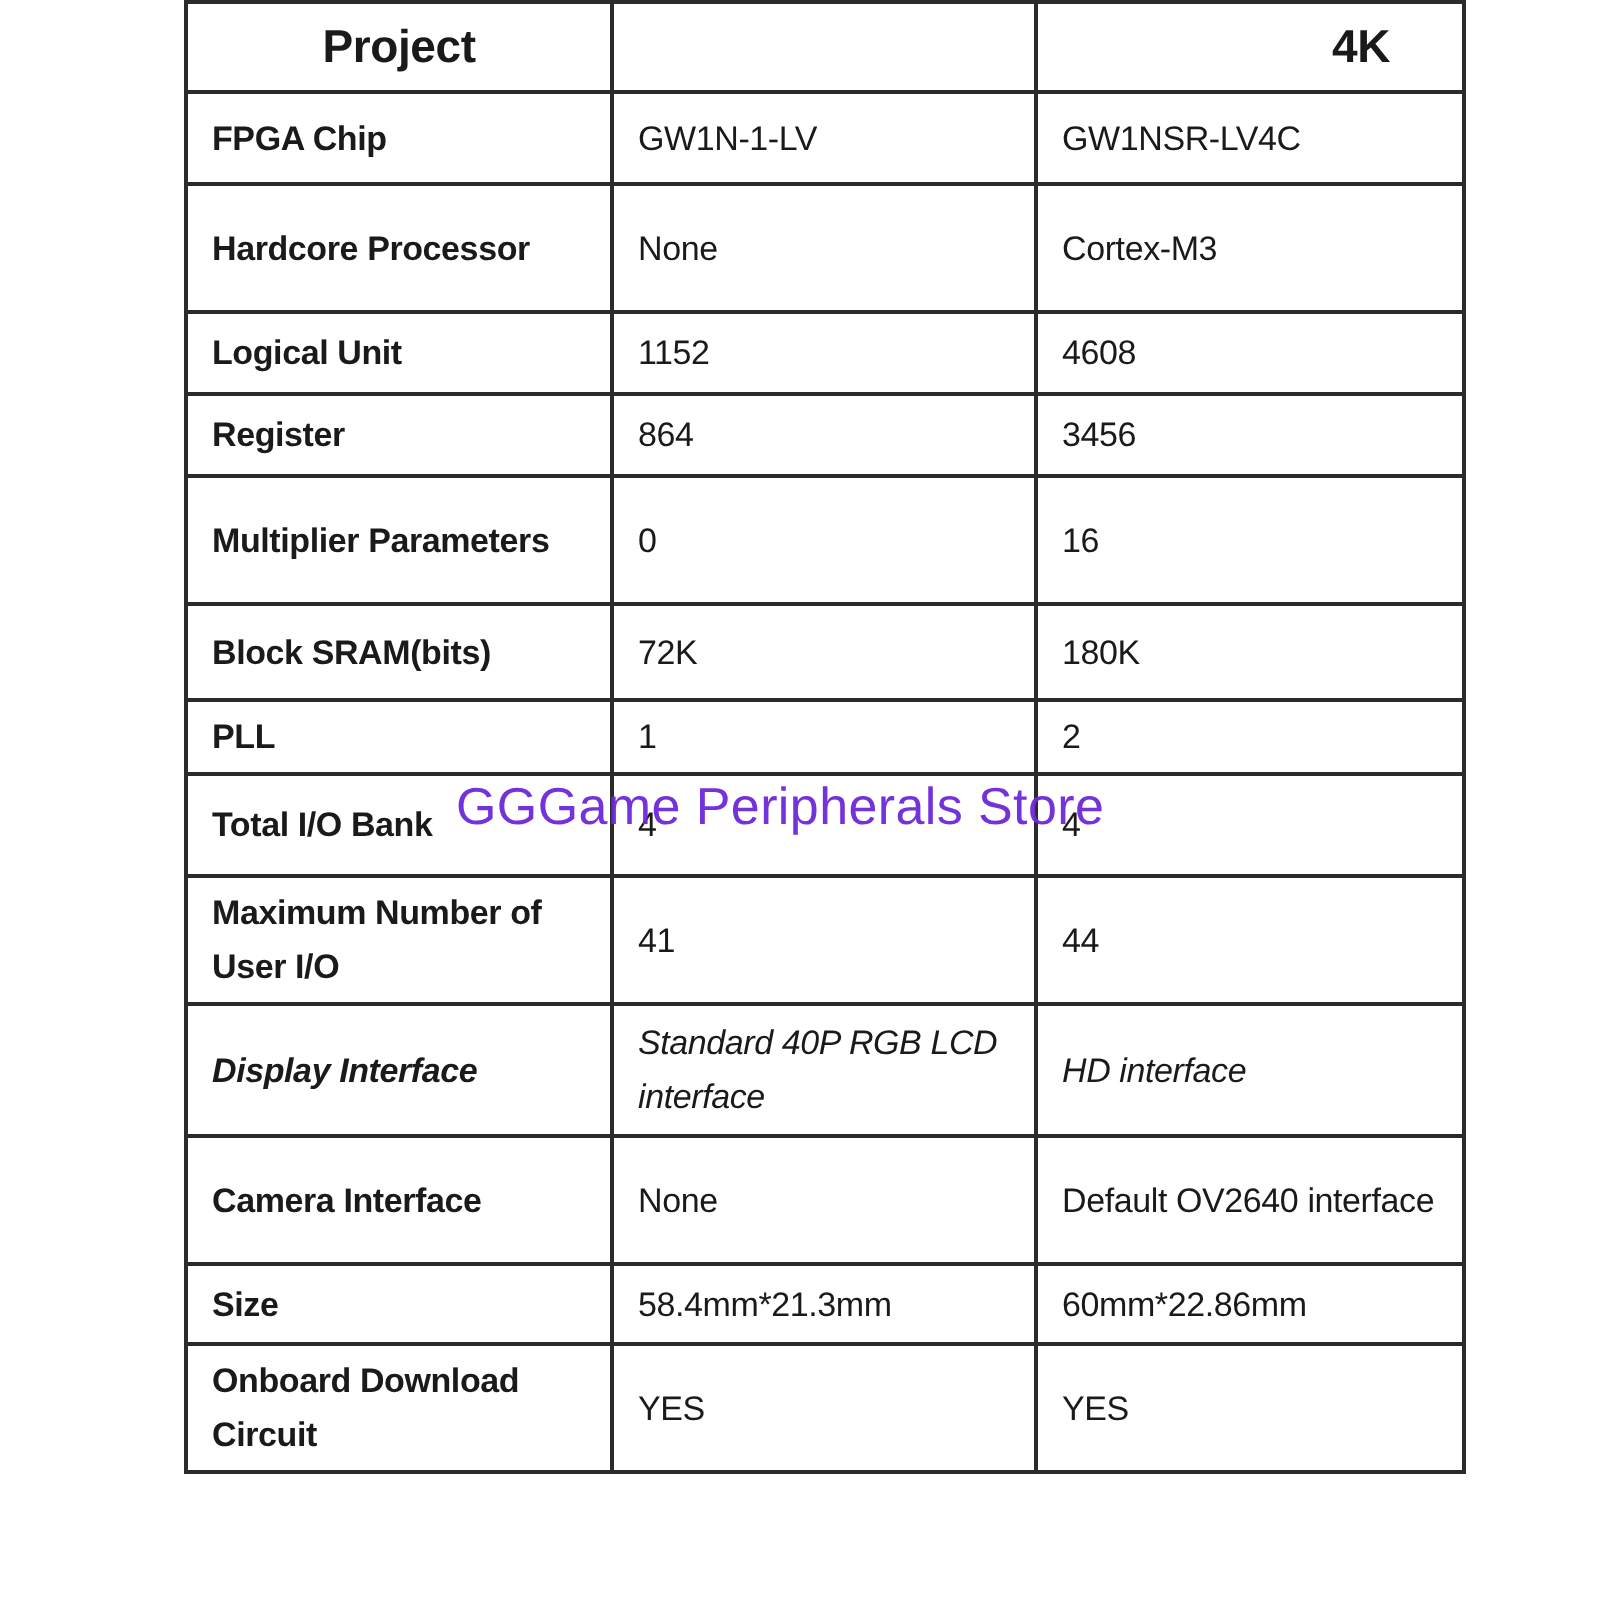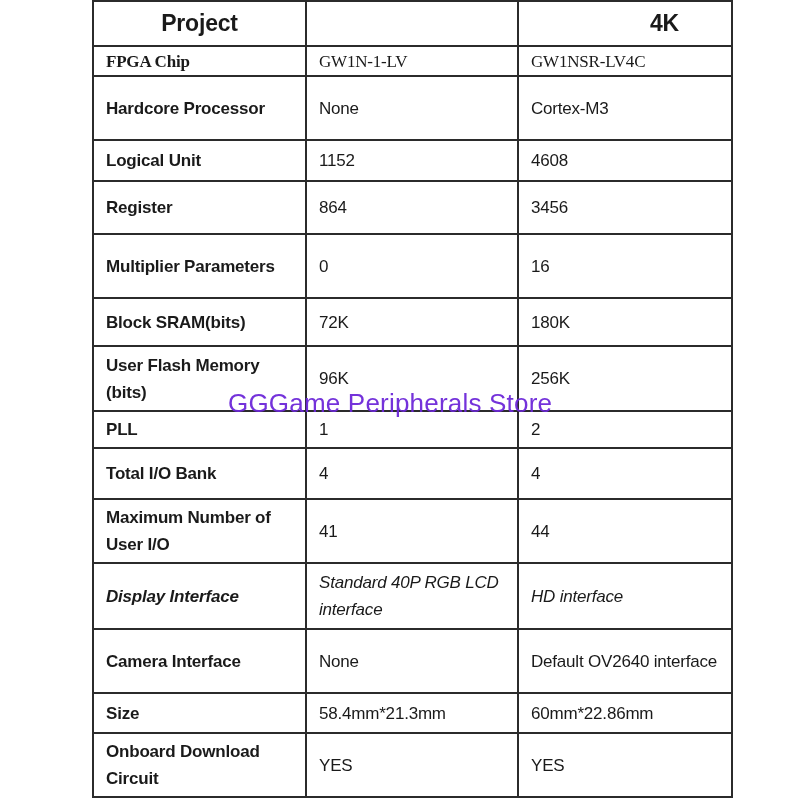--- a/index.html
+++ b/index.html
@@ -8,73 +8,68 @@
   .spec-table { position: absolute; left: 92px; top: 0px; border-collapse: collapse;
                 table-layout: fixed; width: 639px; }
   .spec-table td { border: 2px solid #2b2b2b; padding: 0 12px; vertical-align: middle;
                    font-size: 17px; line-height: 27px; letter-spacing: -0.2px; }
   .spec-table col.c1 { width: 213px; }
   .spec-table col.c2 { width: 212px; }
   .spec-table col.c3 { width: 214px; }
   .spec-table td.label { font-weight: bold; }
   .spec-table tr.head td { font-weight: bold; font-size: 23px; }
   .spec-table tr.head td.h1 { text-align: center; }
-  .spec-table tr.head td.h3 { text-align: right; padding-right: 52px; }
+  .spec-table tr.head td.h3 { text-align: right; padding-right: 36px; }
   .watermark { position: absolute; left: 228px; top: 388px; font-size: 26px; color: #f0c020;
                letter-spacing: 0.2px; white-space: nowrap; pointer-events: none; opacity: 0.95; }
 </style>
 </head>
 <body>
 
 <table class="spec-table">
   <colgroup>
       <col class="c1">
       <col class="c2">
       <col class="c3">
     </colgroup>
   <tbody id="tbody">
     <tr class="head" style="height:45px">
       <td class="h1">Project</td>
       <td class="h2"></td>
       <td class="h3">4K</td>
     </tr>
-  <tr style="height: 30px; font-family: Liberation Serif, serif;">
+  <tr style="height: 46px;">
         <td class="label">FPGA Chip</td>
         <td class="val">GW1N-1-LV</td>
         <td class="val">GW1NSR-LV4C</td>
       </tr>
       <tr style="height: 64px;">
         <td class="label">Hardcore Processor</td>
         <td class="val">None</td>
         <td class="val">Cortex-M3</td>
       </tr>
       <tr style="height: 41px;">
         <td class="label">Logical Unit</td>
         <td class="val">1152</td>
         <td class="val">4608</td>
       </tr>
-      <tr style="height: 53px;">
+      <tr style="height: 41px;">
         <td class="label">Register</td>
         <td class="val">864</td>
         <td class="val">3456</td>
       </tr>
       <tr style="height: 64px; border-radius: 19px;">
         <td class="label">Multiplier Parameters</td>
         <td class="val">0</td>
         <td class="val">16</td>
       </tr>
       <tr style="height: 48px;">
         <td class="label">Block SRAM(bits)</td>
         <td class="val">72K</td>
         <td class="val">180K</td>
-      </tr>
-      <tr style="height: 65px;">
-        <td class="label">User Flash Memory (bits)</td>
-        <td class="val">96K</td>
-        <td class="val">256K</td>
       </tr>
       <tr style="height: 37px;">
         <td class="label">PLL</td>
         <td class="val">1</td>
         <td class="val">2</td>
       </tr>
       <tr style="height: 51px;">
         <td class="label">Total  I/O Bank</td>
         <td class="val">4</td>
         <td class="val">4</td>

